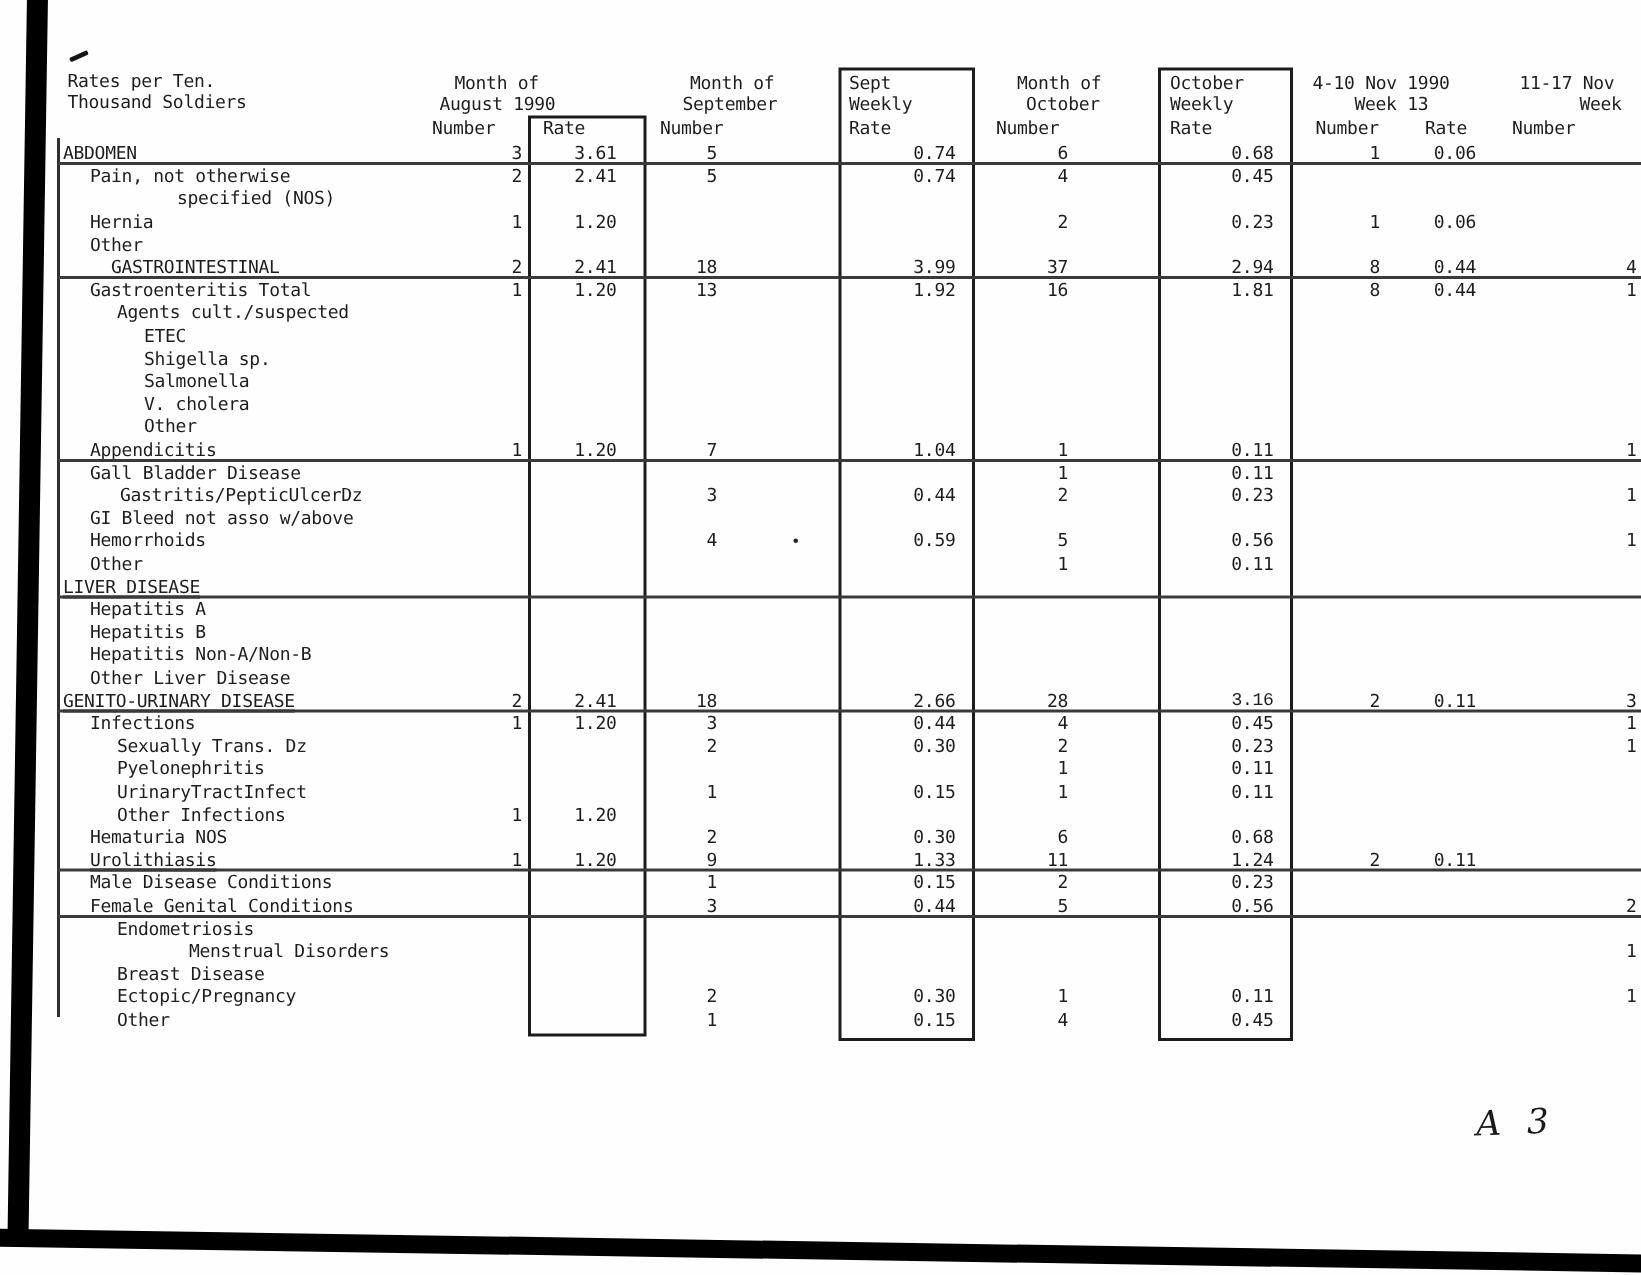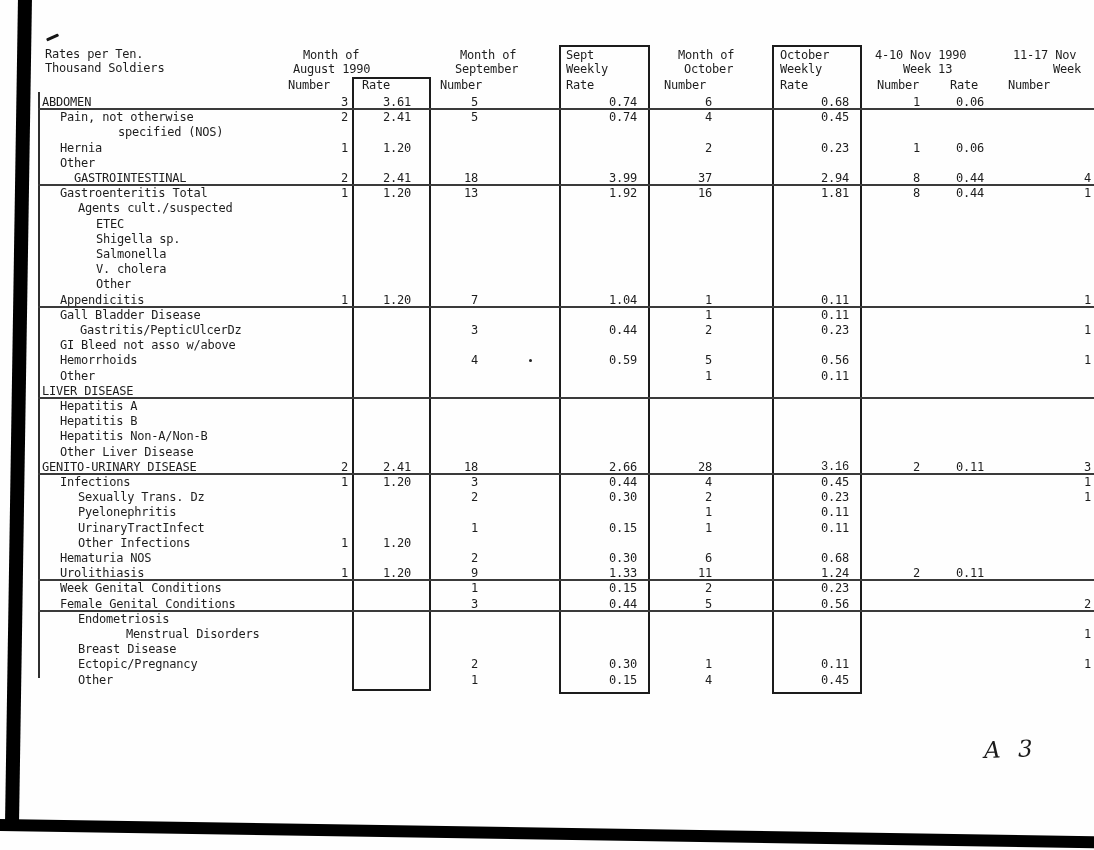--- a/index.html
+++ b/index.html
@@ -218,21 +218,21 @@
       <div class="row-label u" style="left: 60px; top: 567.2px;">Urolithiasis</div>
       <div class="cell" style="left: 268px; top: 567.2px;">1</div>
       <div class="cell" style="left: 331px; top: 567.2px;">1.20</div>
       <div class="cell" style="left: 398px; top: 567.2px;">9</div>
       <div class="cell" style="left: 557px; top: 567.2px;">1.33</div>
       <div class="cell" style="left: 632px; top: 567.2px;">11</div>
       <div class="cell" style="left: 769px; top: 567.2px;">1.24</div>
       <div class="cell" style="left: 840px; top: 567.2px;">2</div>
       <div class="cell" style="left: 904px; top: 567.2px;">0.11</div>
       <div class="hline" style="top: 579.2px;"></div>
-      <div class="row-label" style="left: 60px; top: 582.4px;">Week Genital Conditions</div>
+      <div class="row-label" style="left: 60px; top: 582.4px;">Male Disease Conditions</div>
       <div class="cell" style="left: 398px; top: 582.4px;">1</div>
       <div class="cell" style="left: 557px; top: 582.4px;">0.15</div>
       <div class="cell" style="left: 632px; top: 582.4px;">2</div>
       <div class="cell" style="left: 769px; top: 582.4px;">0.23</div>
       <div class="row-label u" style="left: 60px; top: 597.6px;">Female Genital Conditions</div>
       <div class="cell" style="left: 398px; top: 597.6px;">3</div>
       <div class="cell" style="left: 557px; top: 597.6px;">0.44</div>
       <div class="cell" style="left: 632px; top: 597.6px;">5</div>
       <div class="cell" style="left: 769px; top: 597.6px;">0.56</div>
       <div class="cell" style="left: 1011px; top: 597.6px;">2</div>

